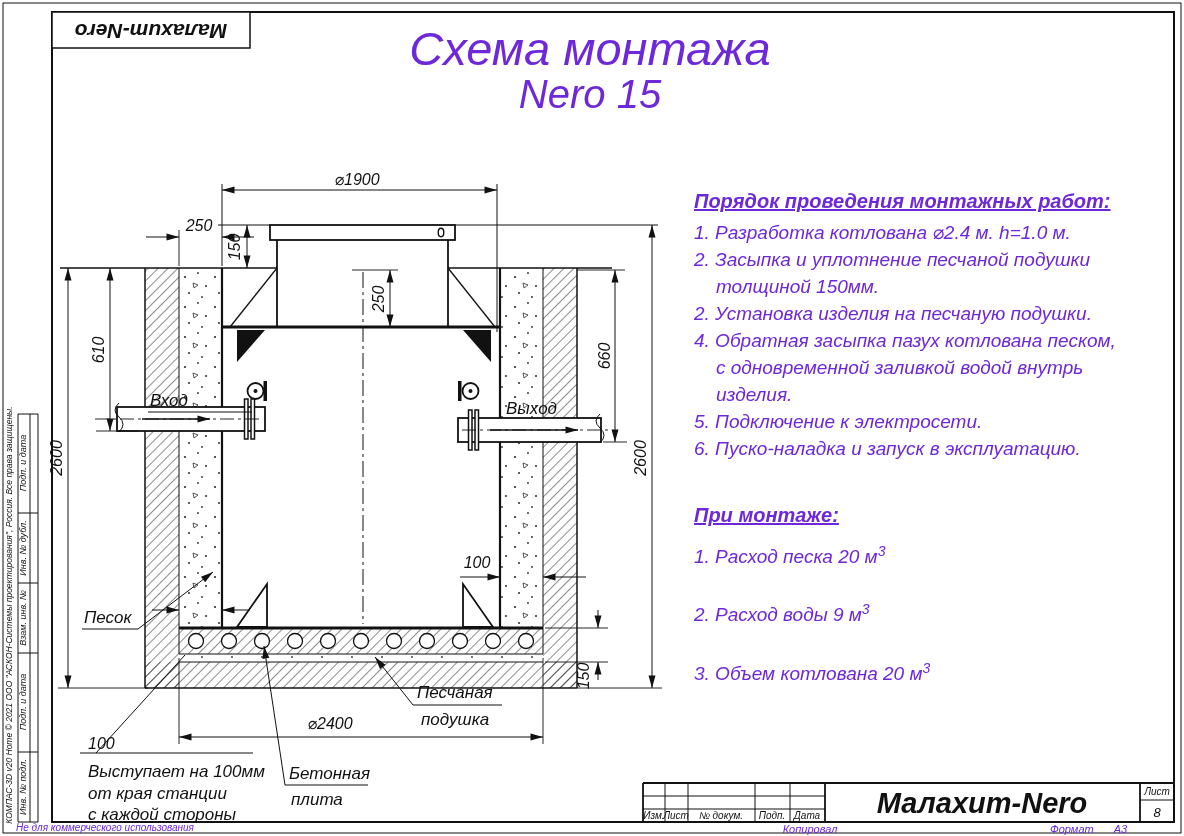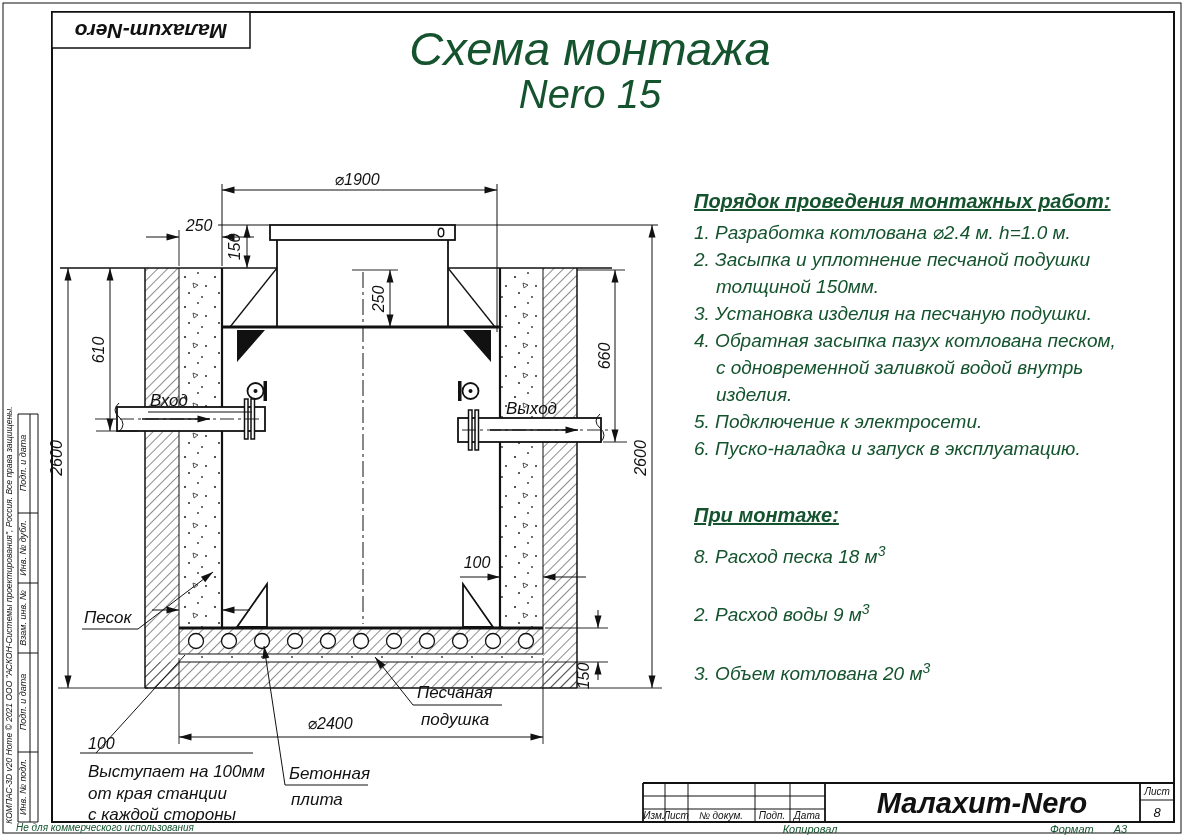--- a/index.html
+++ b/index.html
@@ -1,19 +1,19 @@
 <!DOCTYPE html>
 <html><head>
 <meta charset="utf-8">
 <style>
   html,body{margin:0;padding:0;background:#e8e8e8;}
   .page{position:relative;width:1184px;height:836px;background:#fff;overflow:hidden;
         font-family:"Liberation Sans","DejaVu Sans",sans-serif;color:#111;}
   .page svg{position:absolute;left:0;top:0;}
-  .ov{position:absolute;font-style:italic;color:#14532d;}
+  .ov{position:absolute;font-style:italic;color:#6d28d9;}
   .title-wrap{left:330px;top:24px;width:520px;text-align:center;line-height:1.05;}
   .t1{font-size:47px;}
   .t2{font-size:40px;margin-top:0;}
   .right-block{left:694px;top:190px;width:488px;}
   .sec-head{font-size:20px;font-weight:bold;text-decoration:underline;margin:0 0 6px 0;}
   .o-item{font-size:19px;line-height:27px;white-space:pre-line;padding-left:22px;text-indent:-22px;margin:0;}
   .right-block2{left:694px;top:504px;width:488px;}
   .right-block2 .sec-head{margin-bottom:16px;}
   .m-item{font-size:19px;margin-bottom:33px;}
   .m-item sup{font-size:14px;}
@@ -274,31 +274,31 @@
   <div class="ov title-wrap">
     <div class="t1">Схема монтажа</div>
     <div class="t2">Nero 15</div>
   </div>
 
   <div class="ov right-block">
     <p class="sec-head">Порядок проведения монтажных работ:</p>
     <p class="o-item">1. Разработка котлована ⌀2.4 м. h=1.0 м.</p>
     <p class="o-item">2. Засыпка и уплотнение песчаной подушки
 толщиной 150мм.</p>
-    <p class="o-item">3. Установка изделия на песчаную подушки.</p>
+    <p class="o-item">2. Установка изделия на песчаную подушки.</p>
     <p class="o-item">4. Обратная засыпка пазух котлована песком,
 с одновременной заливкой водой внутрь
 изделия.</p>
     <p class="o-item">5. Подключение к электросети.</p>
     <p class="o-item">6. Пуско-наладка и запуск в эксплуатацию.</p>
   </div>
 
   <div class="ov right-block2">
     <p class="sec-head">При монтаже:</p>
-    <div class="m-item"><span>8. Расход песка 18 м</span><sup>3</sup></div>
+    <div class="m-item"><span>1. Расход песка 20 м</span><sup>3</sup></div>
     <div class="m-item"><span>2. Расход воды 9 м</span><sup>3</sup></div>
     <div class="m-item"><span>3. Объем котлована 20 м</span><sup>3</sup></div>
   </div>
 
   <div class="ov watermark">Не для коммерческого использования</div>
   <div class="ov copied">Копировал</div>
   <div class="ov format">
     <span>Формат</span><span class="fv">A3</span>
   </div>
 

